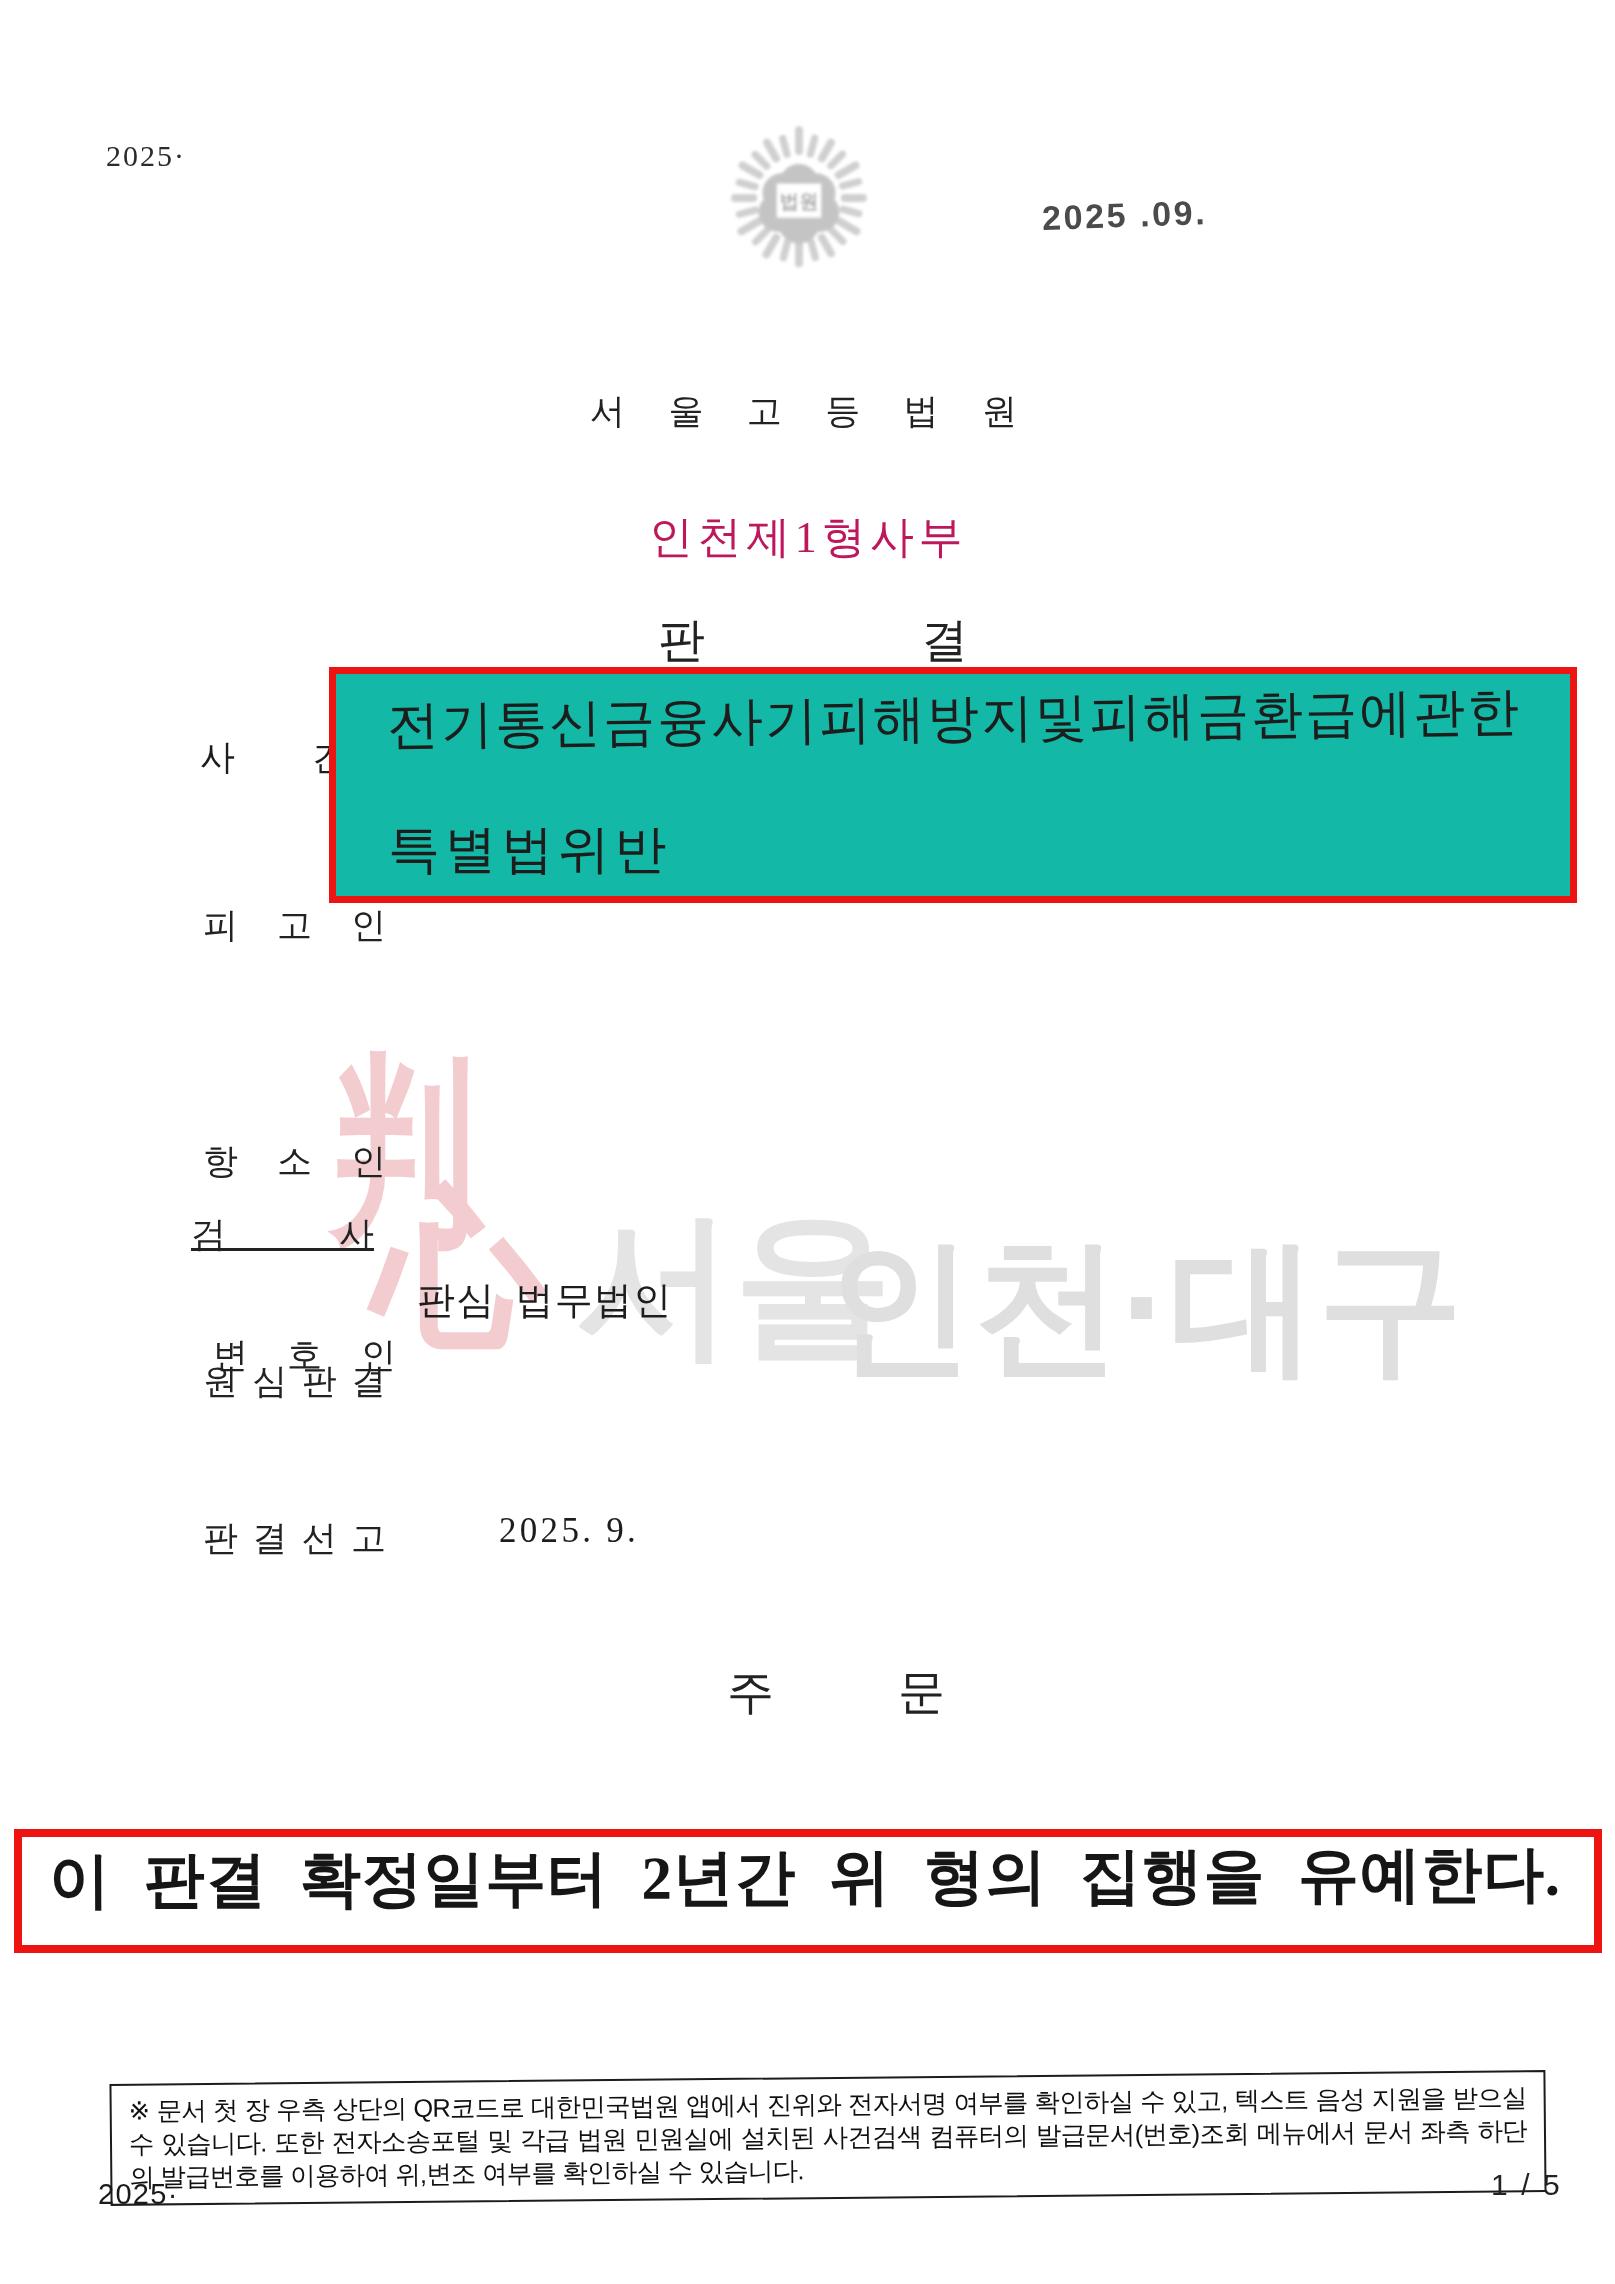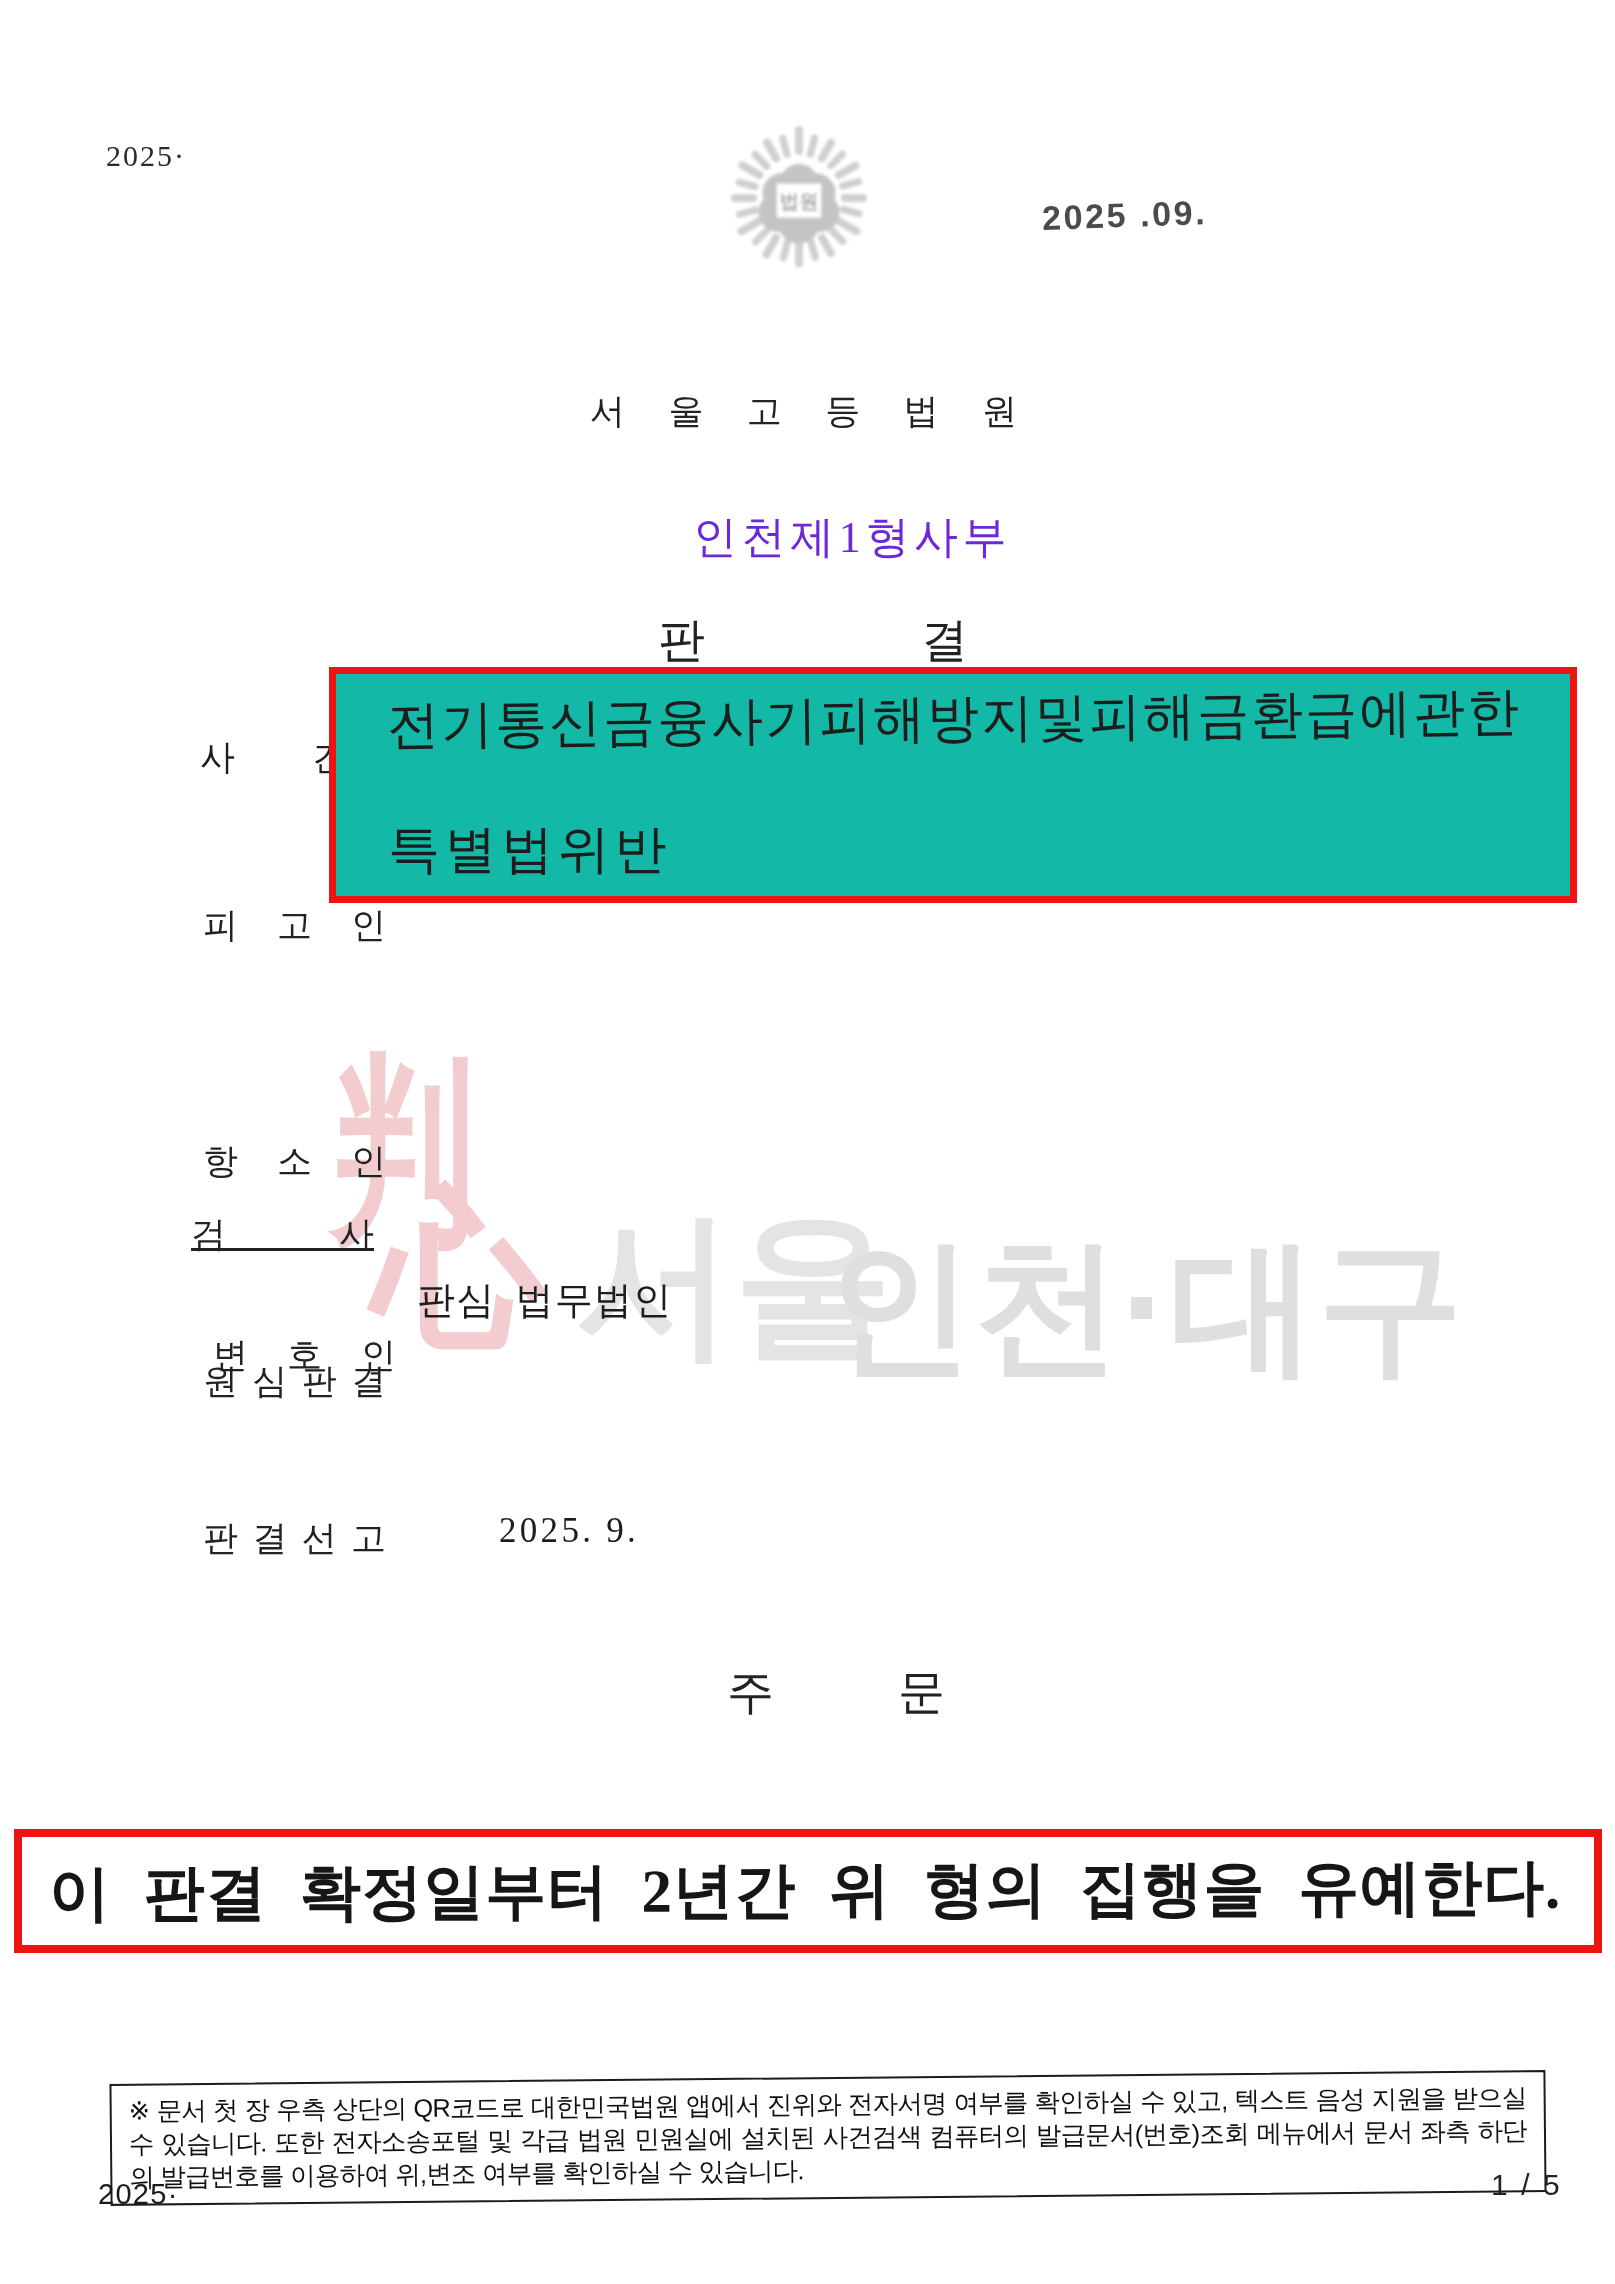--- a/index.html
+++ b/index.html
@@ -26,21 +26,21 @@
     transform:rotate(-2deg);
   }
   .court-seal{left:722px;top:121px;opacity:.88;}
   .court-name{
     left:590px;top:388px;width:427px;
     font-size:35px;font-weight:500;color:#222;
     text-align:justify;text-align-last:justify;
   }
   .division{
     left:649px;top:508px;
-    font-size:44px;color:#6d28d9;letter-spacing:4.6px;margin-left:44px;
+    font-size:44px;color:#be185d;letter-spacing:4.6px;
   }
   .judgment-heading{
     left:658px;top:609px;width:310px;
     font-size:47px;color:#222;
     text-align:justify;text-align-last:justify;
   }
   
   .wm{z-index:1;line-height:1;white-space:nowrap;}
   .wm-pan{
     left:330px;top:1051px;
@@ -98,21 +98,21 @@
   }
   
   .order-heading{
     left:727px;top:1661px;width:218px;
     font-size:47px;color:#222;
     text-align:justify;text-align-last:justify;
   }
   .red-box-2{
     left:14.3px;top:1829px;width:1572px;height:108px;
     border:8.5px solid #ee1412;background:#fff;z-index:2;
-    display:flex;align-items:center;
+    display:flex;
   }
   .order-sentence{
     padding-left:27px;
     font-size:61px;font-weight:600;color:#161616;
     letter-spacing:0.7px;word-spacing:17px;white-space:nowrap;
     transform:rotate(-0.25deg);
   }
   
   .footer-box{
     left:110px;top:2077px;width:1398px;

